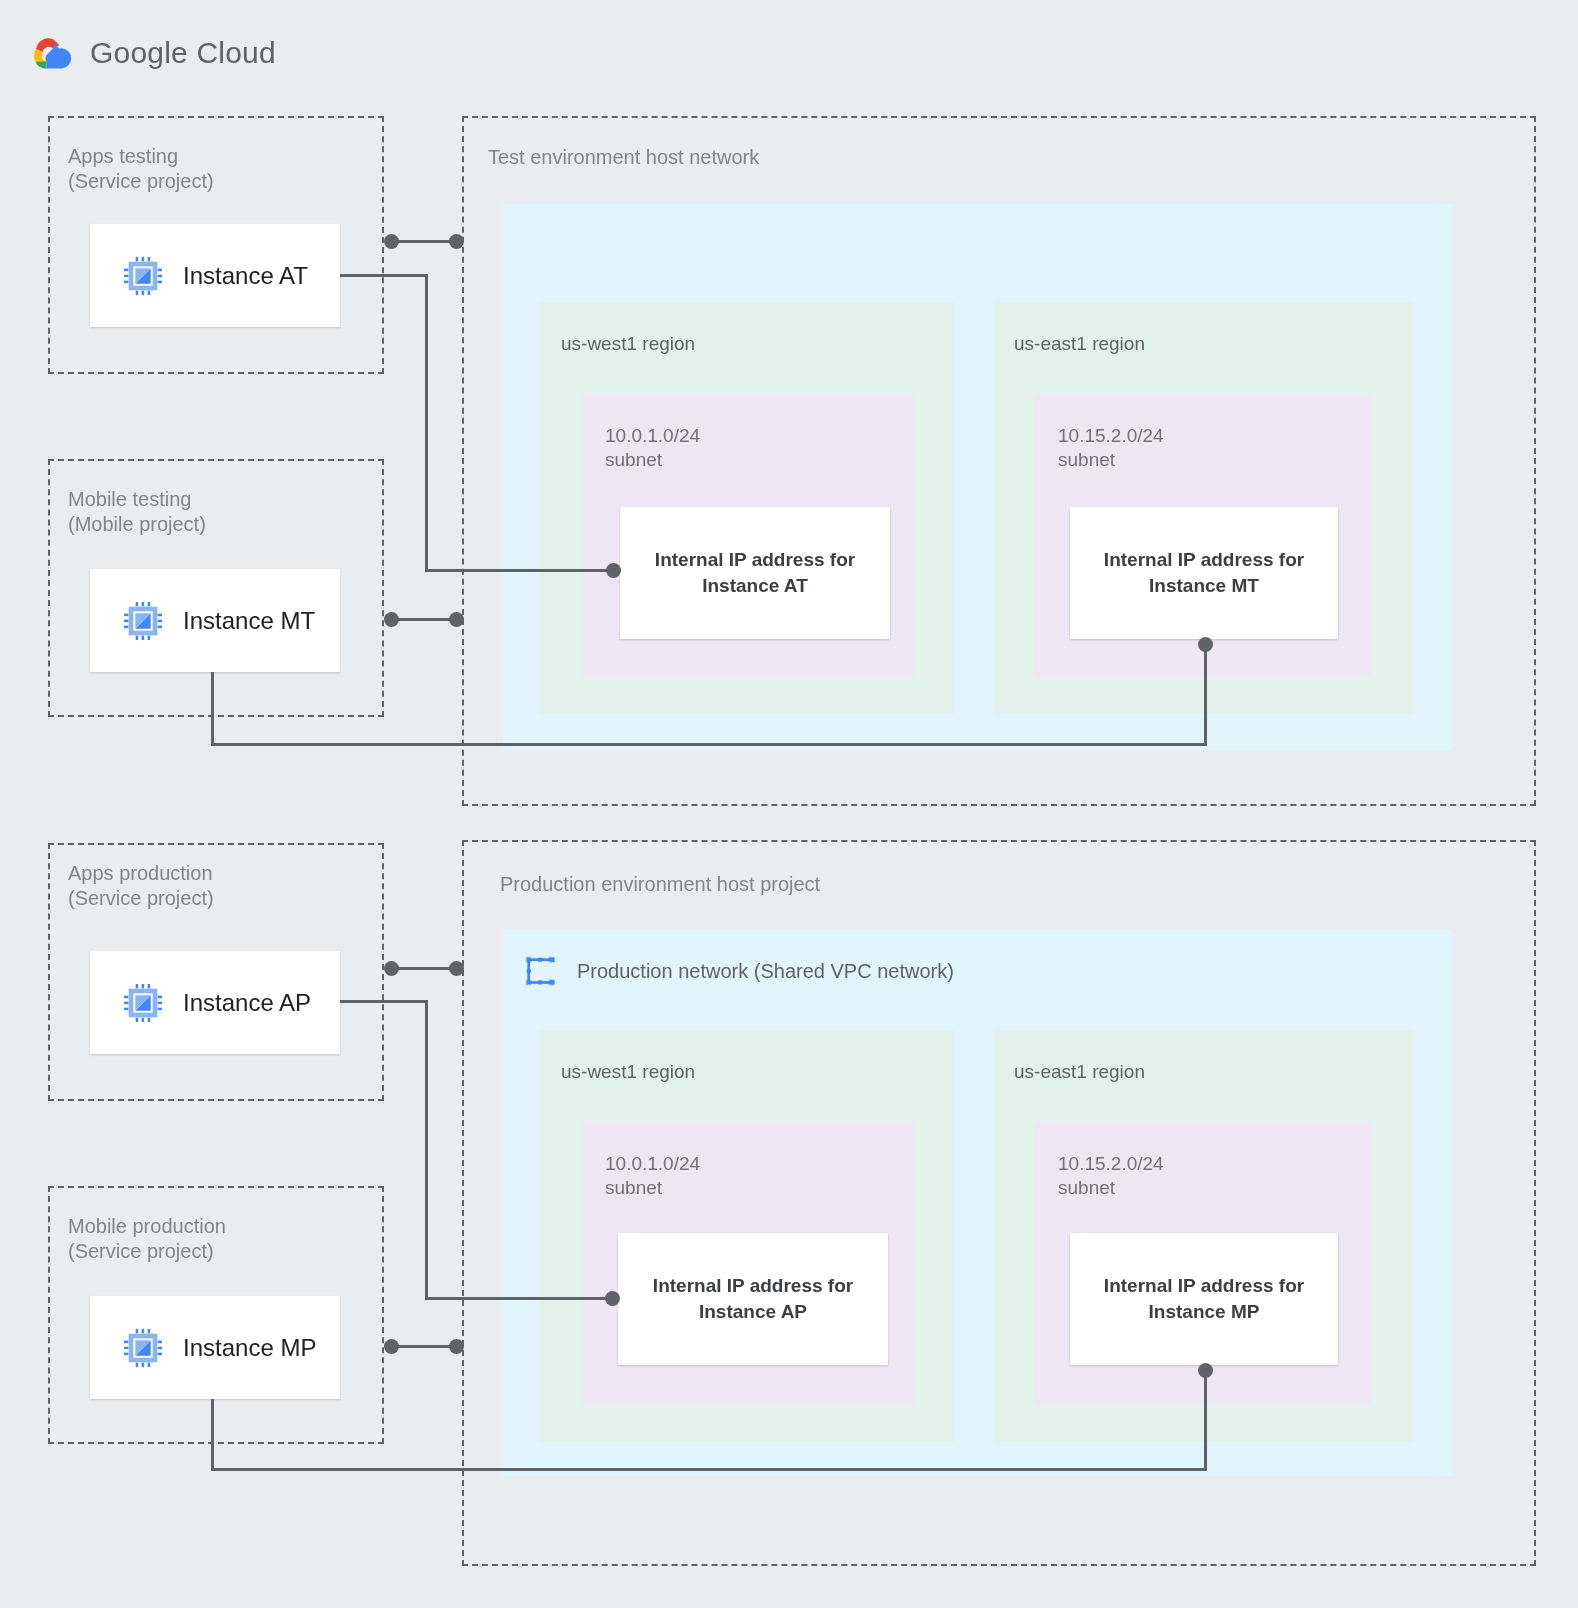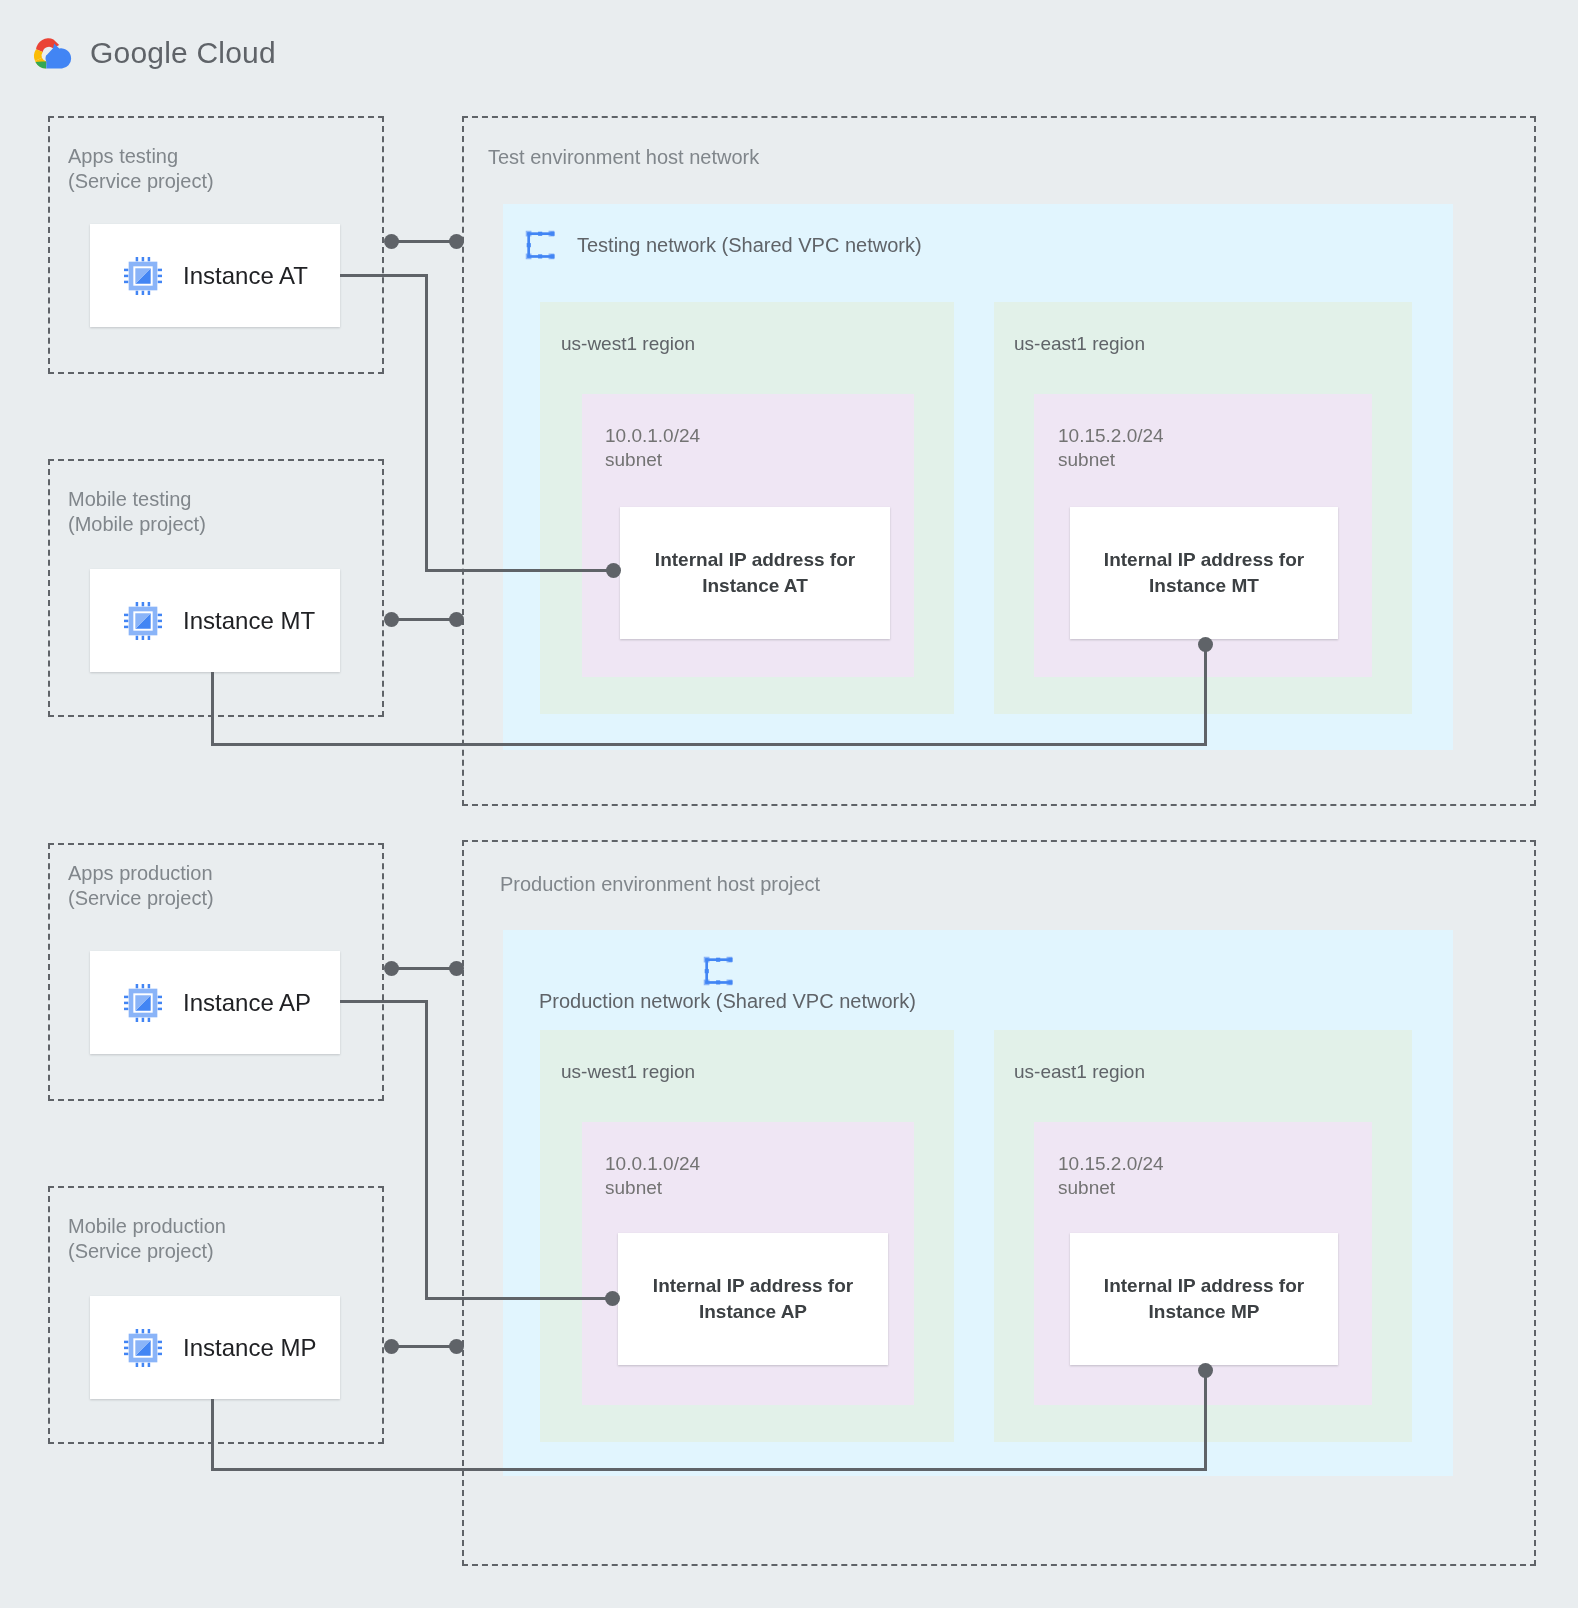--- a/index.html
+++ b/index.html
@@ -200,37 +200,20 @@
     </svg>
     <div class="instance-label">Instance MT</div>
   </div>
 
   <div class="abs dashed-box" style="left:462px;top:116px;width:1074px;height:690px;">
     <div class="box-title" style="left:24px;top:27px;">Test environment host network</div>
   </div>
 
   <div class="abs network-box" style="left:503px;top:204px;width:950px;height:546px;">
   </div>
-  <div class="abs network-header" style="left:521px;top:226px;">
-    <svg width="38" height="38" viewBox="0 0 24 24">
-      <rect x="3.0" y="3.0" width="3.6" height="3.6" fill="#8ab4f8"></rect>
-      <rect x="3.0" y="17.4" width="3.6" height="3.6" fill="#8ab4f8"></rect>
-      <rect x="17.4" y="3.0" width="3.6" height="3.6" fill="#8ab4f8"></rect>
-      <rect x="17.4" y="17.4" width="3.6" height="3.6" fill="#8ab4f8"></rect>
-      <rect x="4.0" y="4.0" width="1.7" height="16.0" fill="#4285f4"></rect>
-      <rect x="4.0" y="4.0" width="16.0" height="1.7" fill="#4285f4"></rect>
-      <rect x="4.0" y="18.4" width="16.0" height="1.7" fill="#4285f4"></rect>
-      <rect x="10.8" y="3.6" width="2.6" height="2.6" fill="#4285f4"></rect>
-      <rect x="10.8" y="17.9" width="2.6" height="2.6" fill="#4285f4"></rect>
-      <rect x="18.6" y="3.6" width="2.6" height="2.6" fill="#4285f4"></rect>
-      <rect x="18.6" y="17.9" width="2.6" height="2.6" fill="#4285f4"></rect>
-      <rect x="3.6" y="10.8" width="2.6" height="2.6" fill="#4285f4"></rect>
-    </svg>
-    <div class="network-label">Testing network (Shared VPC network)</div>
-  </div>
 
   <div class="abs region-box" style="left:540px;top:302px;width:414px;height:412px;">
   </div>
   <div class="abs region-label" style="left:561px;top:333px;">us-west1 region</div>
   <div class="abs subnet-box" style="left:582px;top:394px;width:332px;height:283px;">
   </div>
   <div class="abs subnet-label" style="left:605px;top:424px;"><span>10.0.1.0/24</span>
 <span>subnet</span></div>
   <div class="abs ip-card" style="left:620px;top:507px;width:270px;height:132px;">Internal IP address for
 Instance AT</div>
@@ -318,21 +301,21 @@
     </svg>
     <div class="instance-label">Instance MP</div>
   </div>
 
   <div class="abs dashed-box" style="left:462px;top:840px;width:1074px;height:726px;">
     <div class="box-title" style="left:36px;top:30px;">Production environment host project</div>
   </div>
 
   <div class="abs network-box" style="left:503px;top:930px;width:950px;height:546px;">
   </div>
-  <div class="abs network-header" style="left:521px;top:952px;flex-direction:column;">
+  <div class="abs network-header" style="left:521px;top:952px;">
     <svg width="38" height="38" viewBox="0 0 24 24">
       <rect x="3.0" y="3.0" width="3.6" height="3.6" fill="#8ab4f8"></rect>
       <rect x="3.0" y="17.4" width="3.6" height="3.6" fill="#8ab4f8"></rect>
       <rect x="17.4" y="3.0" width="3.6" height="3.6" fill="#8ab4f8"></rect>
       <rect x="17.4" y="17.4" width="3.6" height="3.6" fill="#8ab4f8"></rect>
       <rect x="4.0" y="4.0" width="1.7" height="16.0" fill="#4285f4"></rect>
       <rect x="4.0" y="4.0" width="16.0" height="1.7" fill="#4285f4"></rect>
       <rect x="4.0" y="18.4" width="16.0" height="1.7" fill="#4285f4"></rect>
       <rect x="10.8" y="3.6" width="2.6" height="2.6" fill="#4285f4"></rect>
       <rect x="10.8" y="17.9" width="2.6" height="2.6" fill="#4285f4"></rect>

